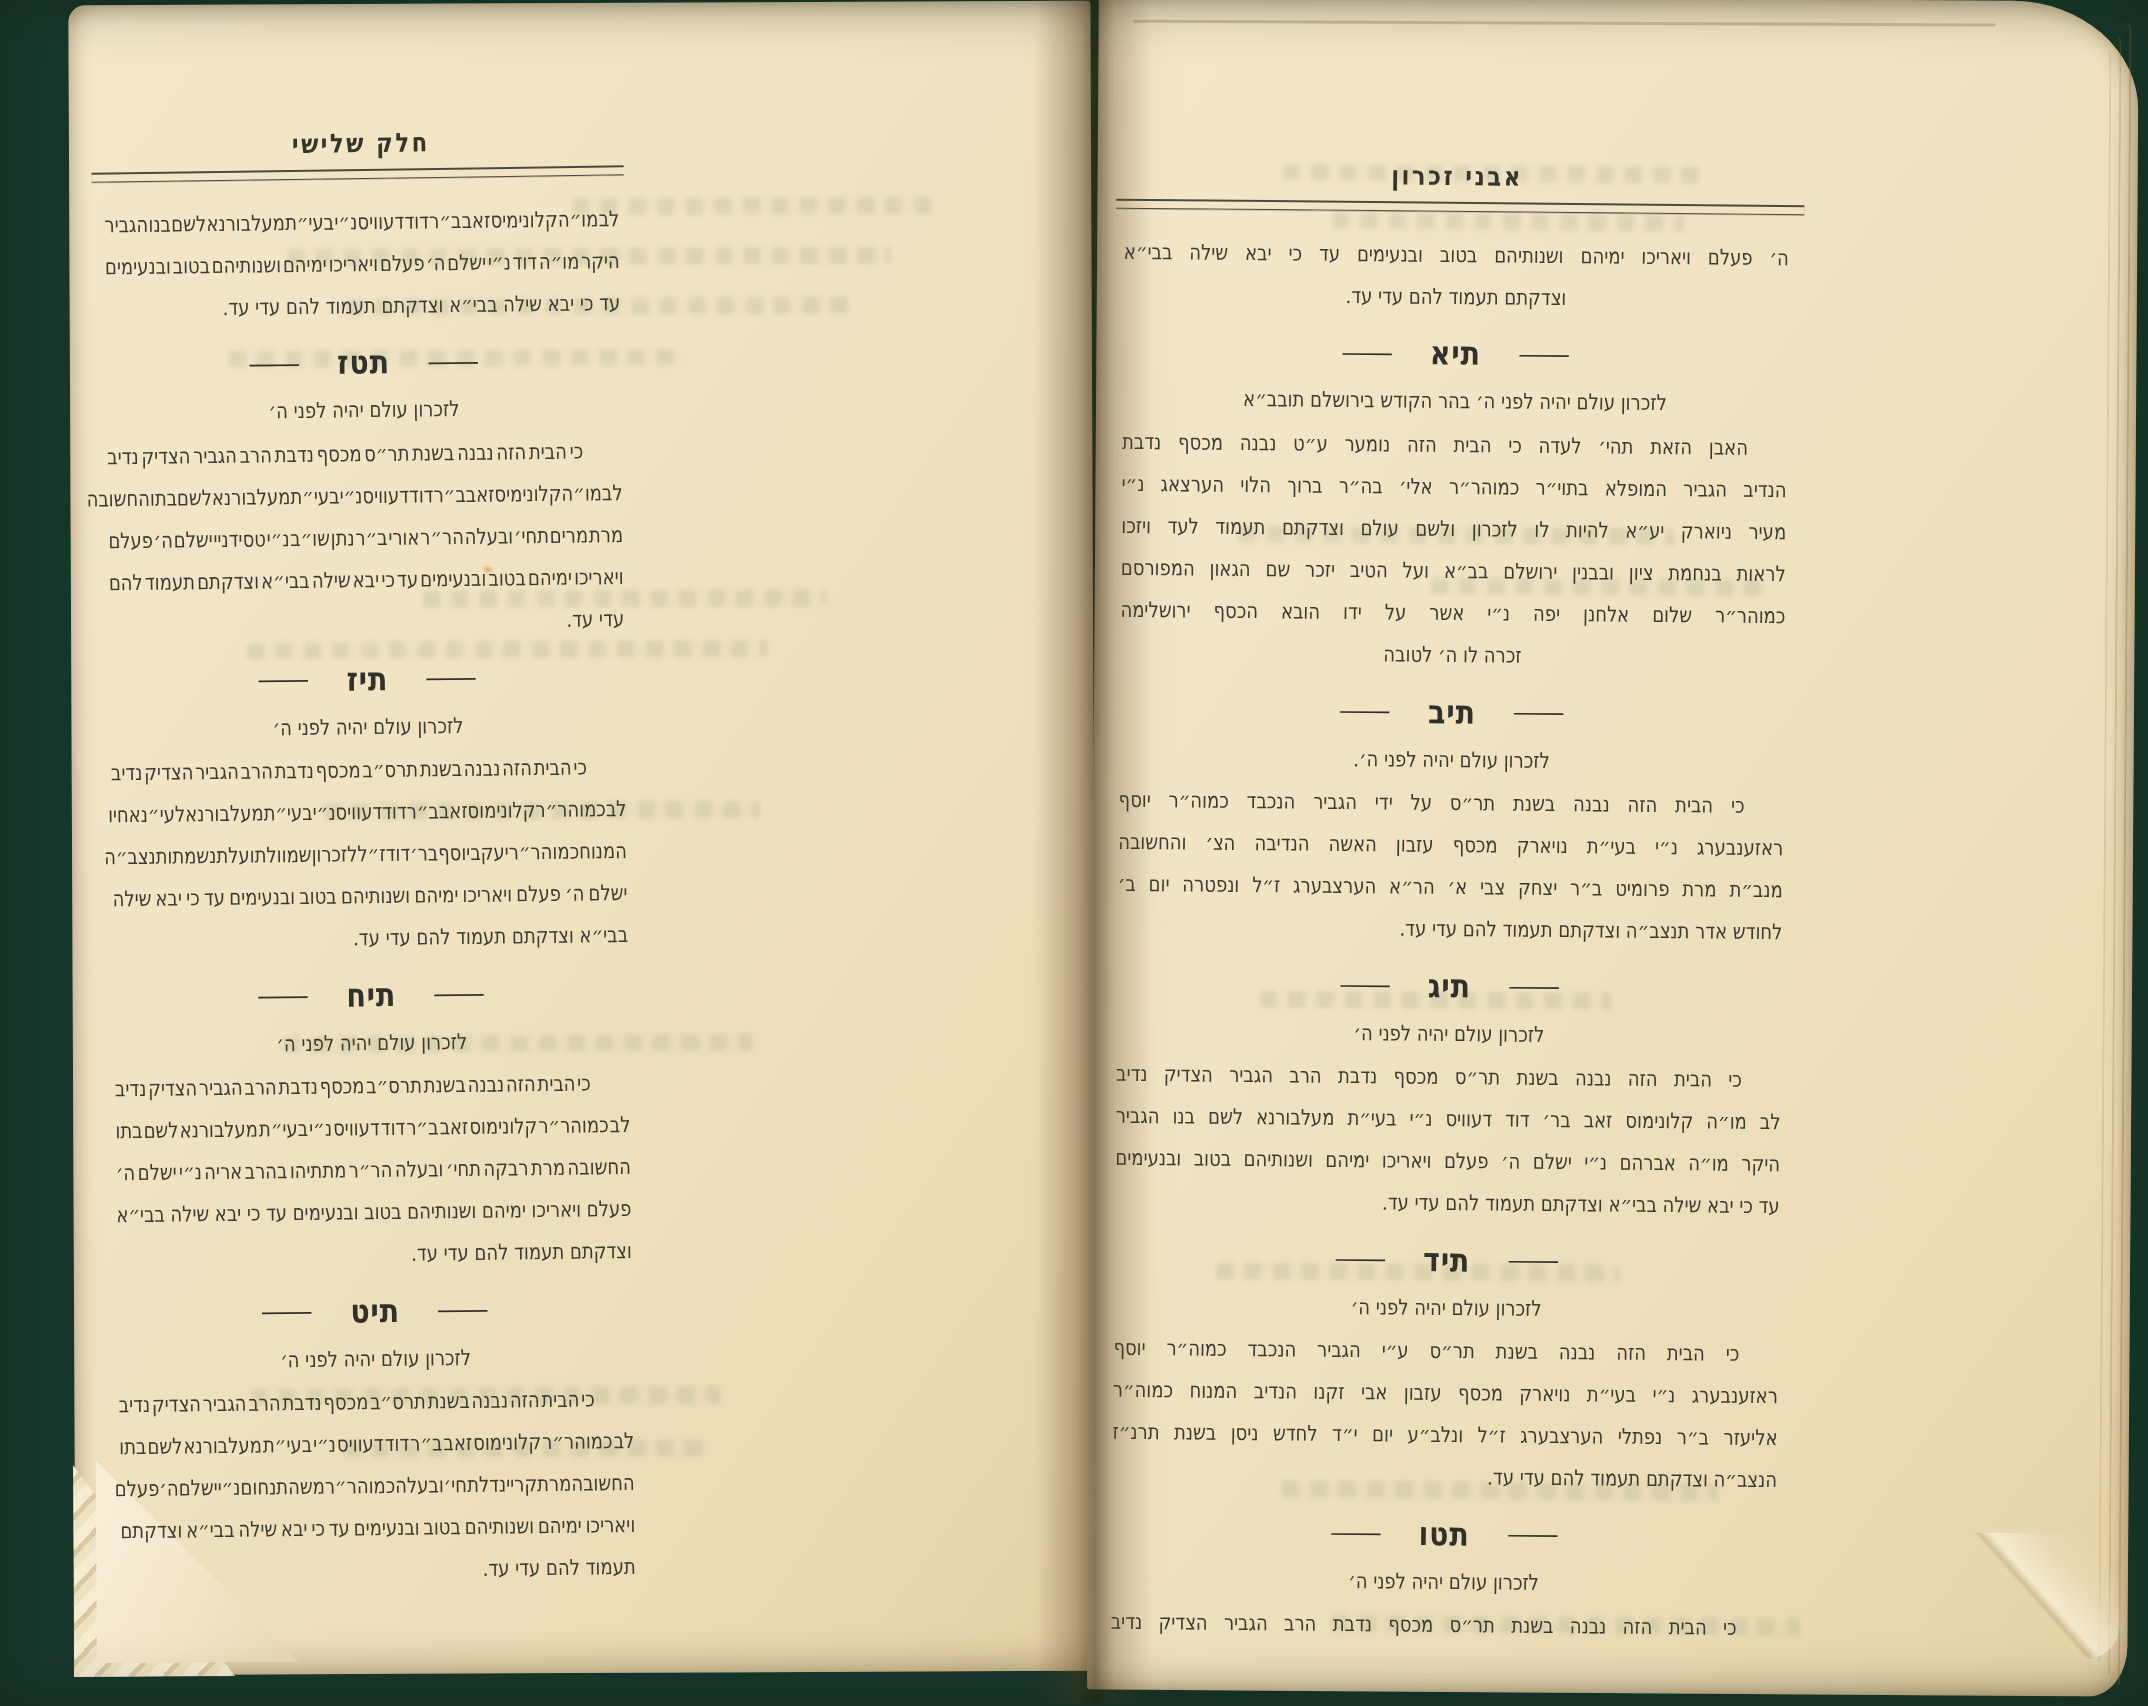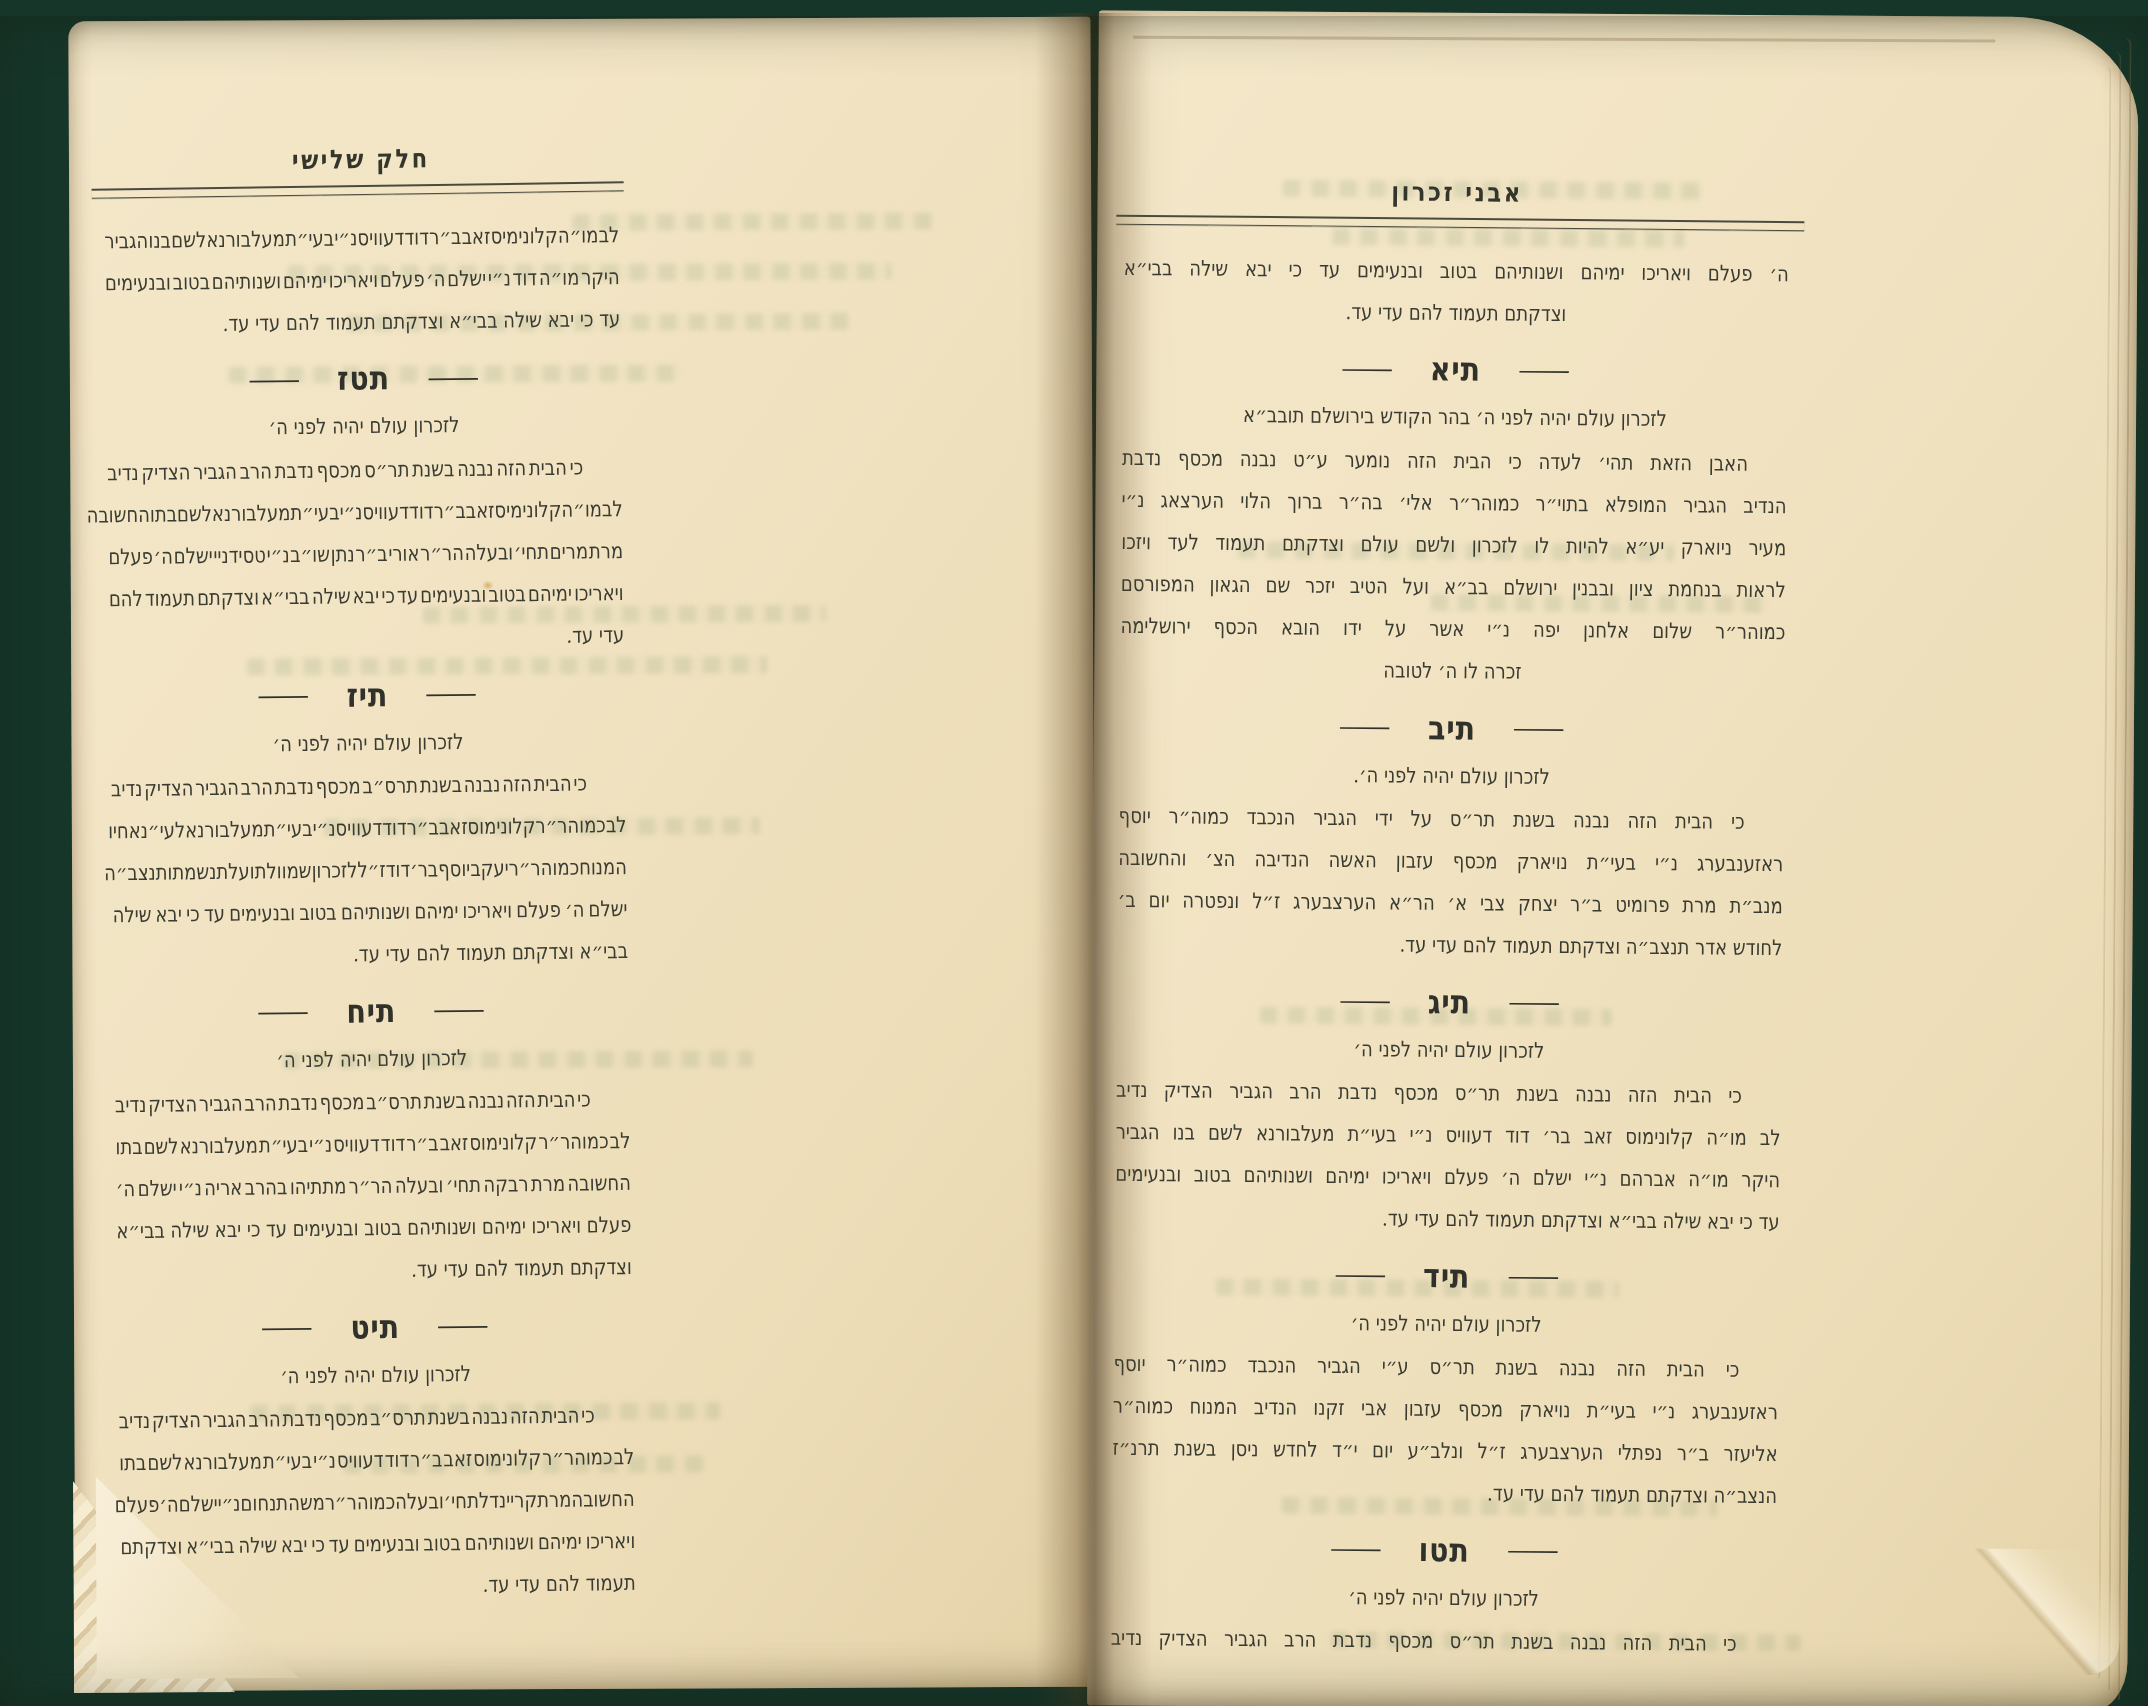--- a/index.html
+++ b/index.html
@@ -1,21 +1,21 @@
 <!DOCTYPE html>
 <html lang="he" style="font-size:13.4px"><head>
 <meta charset="utf-8">
 <style>
   html,body{margin:0;padding:0;}
   body{
     width:2148px;height:1707px;position:relative;overflow:hidden;
     background:#17362a;
     font-family:"DejaVu Serif","DejaVu Sans",sans-serif;
   }
-  .scene{position:absolute;inset:0;margin-top:16px;}
+  .scene{position:absolute;inset:0;}
   
   .page{position:absolute;background:linear-gradient(125deg,#f4e8ca 0%,#f1e3c2 40%,#ecdcb6 78%,#e4d2a8 100%);}
   .page-left{
     left:72px;top:3.4px;width:1022px;height:1670px;
     border-radius:17px 3.4px 0 5px;
     transform:rotate(-0.25deg);
     box-shadow:inset 8.4px 5px 22px -8.4px rgba(90,65,30,.45),
                inset -39px 0 59px -34px rgba(110,80,40,.40),
                inset 0 -25px 42px -25px rgba(110,80,40,.35);
   }

